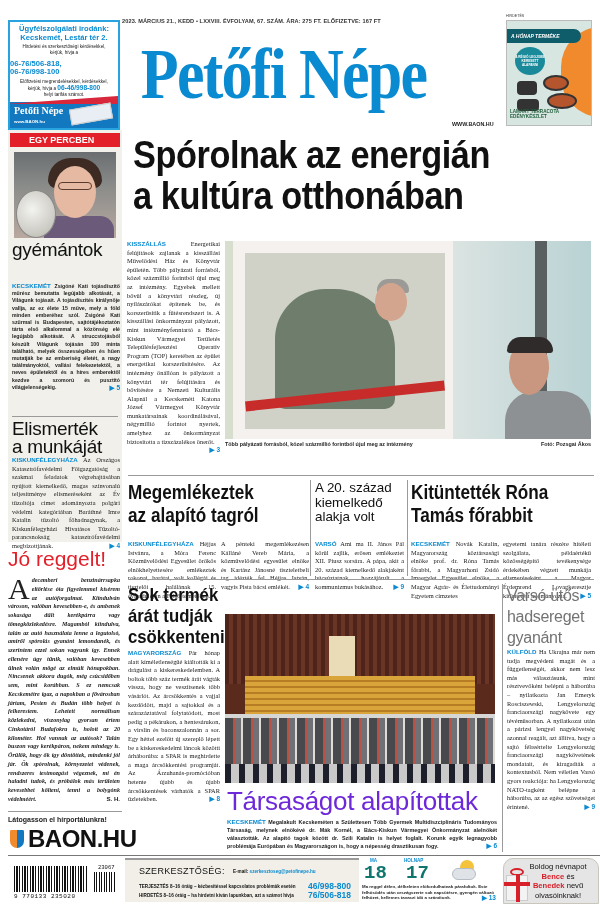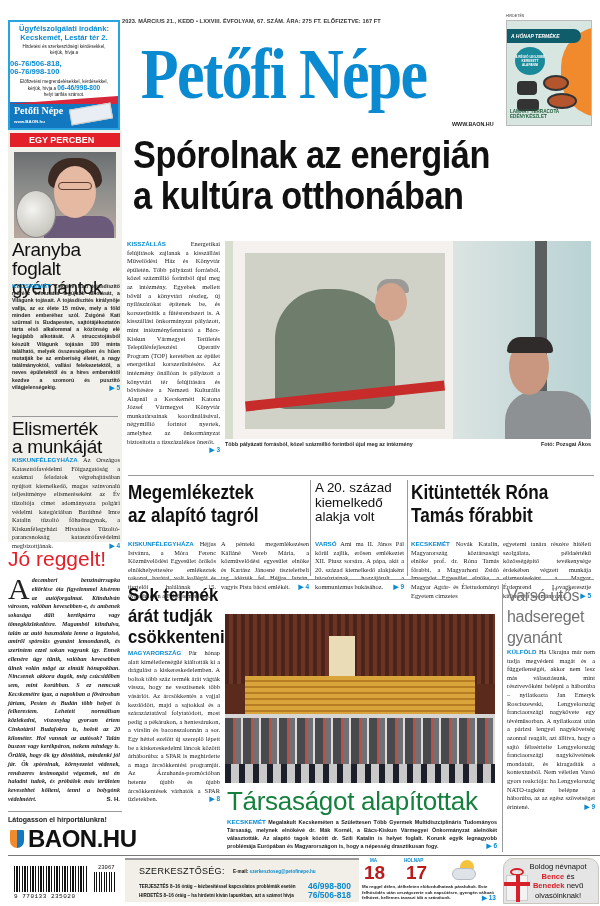--- a/index.html
+++ b/index.html
@@ -102,35 +102,35 @@
   
   #h-sok-termek { left: 128px; top: 584px; width: 94px; font-family: "Liberation Sans", sans-serif; font-weight: bold; font-size: 18.6px; line-height: 21px; color: #111; transform: scaleX(0.9); transform-origin: left top; white-space: nowrap; }
   #t-sok-termek { left: 128px; top: 649px; width: 92px; }
   #photo-hall { left: 225px; top: 614px; width: 270px; height: 169px; background: #5a2a1c; overflow: hidden; }
   #photo-hall .wall { position: absolute; left: 0; top: 0; width: 270px; height: 70px; background: repeating-linear-gradient(90deg, #4d231a 0 4px, #6b3526 4px 8px); }
   #photo-hall .door { position: absolute; left: 104px; top: 22px; width: 26px; height: 40px; background: #e9dcb6; }
   #photo-hall .stairs { position: absolute; left: 20px; top: 62px; width: 230px; height: 40px; background: repeating-linear-gradient(180deg, #d9a43a 0 4px, #b67d24 4px 6px); }
   #photo-hall .floor { position: absolute; left: 0; top: 100px; width: 270px; height: 69px; background: #d6d7d4; }
   #photo-hall .crowd { position: absolute; left: 0; top: 104px; width: 270px; height: 50px; background: repeating-linear-gradient(90deg, #2f3035 0 8px, #b13b2c 8px 10px, #5e5f66 10px 16px, #e2dcd4 16px 18px); opacity: 0.85; }
   #photo-hall .chairs { position: absolute; left: 0; top: 150px; width: 270px; height: 19px; background: repeating-linear-gradient(90deg, #1d1f2b 0 6px, #c9c9c9 6px 14px); }
-  #h-tarsasagot { left: 227px; top: 787px; width: 276px; font-family: "Liberation Sans", sans-serif; font-size: 26px; line-height: 28px; color: #15803d; letter-spacing: -0.3px; }
+  #h-tarsasagot { left: 227px; top: 787px; width: 276px; font-family: "Liberation Sans", sans-serif; font-size: 26px; line-height: 28px; color: #6d28d9; letter-spacing: -0.3px; }
   #t-tarsasagot { left: 227px; top: 818px; width: 270px; font-family: "Liberation Sans", sans-serif; font-weight: bold; font-size: 5.4px; line-height: 8px; color: #222; text-align: justify; }
   #h-varso-utos { left: 507px; top: 585px; width: 92px; font-family: "Liberation Sans", sans-serif; font-size: 16px; line-height: 21px; color: #737373; letter-spacing: -0.3px; }
   #t-varso-utos { left: 507px; top: 648px; width: 88px; }
 
   
   #footer-box { left: 125px; top: 858px; width: 234px; height: 44px; background: #f1efe7; border-top: 2px solid #9a9a9a; }
   #footer-box .title { position: absolute; left: 14px; top: 6px; font-family: "Liberation Sans", sans-serif; font-size: 9px; color: #111; letter-spacing: 0.3px; }
   #footer-box .email { position: absolute; left: 108px; top: 9px; font-family: "Liberation Sans", sans-serif; font-size: 4.6px; color: #111; font-weight: bold; }
   #footer-box .email span { color: #0a8ad0; }
   #footer-box .line { position: absolute; left: 14px; font-family: "Liberation Sans", sans-serif; font-size: 4.6px; color: #111; font-weight: bold; width: 220px; }
   #footer-box .line .num { position: absolute; right: 8px; top: -3px; color: #0a8ad0; font-size: 8.5px; }
   #weather { left: 362px; top: 858px; width: 138px; height: 44px; }
   #weather .lbl { position: absolute; top: 0; font-family: "Liberation Sans", sans-serif; font-weight: bold; font-size: 4.6px; color: #0a8ad0; }
-  #weather .temp { position: absolute; top: 4px; font-family: Liberation Sans, sans-serif; font-weight: bold; font-size: 19px; color: #b91c1c; }
+  #weather .temp { position: absolute; top: 4px; font-family: Liberation Mono, monospace; font-weight: bold; font-size: 19px; color: #0f766e; }
   #weather .cloud { position: absolute; left: 90px; top: 2px; width: 26px; height: 22px; }
   #weather .cloud .sun { position: absolute; left: 8px; top: 0; width: 14px; height: 14px; border-radius: 50%; background: #f5c33b; }
   #weather .cloud .c { position: absolute; left: 0; top: 8px; width: 24px; height: 12px; border-radius: 8px; background: #dfe3e8; border: 1px solid #b6bcc4; }
   #weather .desc { position: absolute; left: 0; top: 26px; width: 134px; font-family: "Liberation Sans", sans-serif; font-weight: bold; font-size: 4.4px; line-height: 5.6px; color: #222; }
   #nameday { left: 503px; top: 858px; width: 96px; height: 46px; background: #e5e5e5; border-radius: 10px 10px 0 0; border: 1px solid #c9c6bc; }
   #nameday .gift { position: absolute; left: 2px; top: 16px; width: 22px; height: 26px; background: #f3f3f3; border: 1px solid #ccc; }
   #nameday .gift:before { content: ""; position: absolute; left: 9px; top: -2px; width: 4px; height: 28px; background: #d8202a; }
   #nameday .gift:after { content: ""; position: absolute; left: -3px; top: 6px; width: 26px; height: 4px; background: #d8202a; }
   #nameday .bow { position: absolute; left: 6px; top: 9px; width: 14px; height: 8px; border: 2px solid #d8202a; border-radius: 50%; }
   #nameday .txt { position: absolute; left: 14px; top: 3px; width: 80px; text-align: center; font-family: "Liberation Sans", sans-serif; font-size: 7.6px; line-height: 9.6px; color: #111; }
@@ -185,21 +185,20 @@
 <div id="left-col" class="abs"></div>
 <div id="egy-percben" class="abs">EGY PERCBEN</div>
 <div id="portrait" class="abs">
   <div class="shirt"></div>
   <div class="hair"></div>
   <div class="face"></div>
   <div class="glasses"></div>
   <div class="ball"></div>
 </div>
 <div id="h-aranyba" class="abs">
-  <div>Aranyba foglalt</div>
   <div>gyémántok</div>
 </div>
 <div id="t-aranyba" class="abs">
   <span class="kicker">KECSKEMÉT</span>
   <span>Zsigóné Kati tojásdíszítő műrész bemutatta legújabb alkotását, a Világunk tojásait. A tojásdíszítés királynője vallja, az ez élete 15 műve, mely a föld minden emberéhez szól. Zsigóné Kati szűrmal is Budapesten, sajtótájékoztatón tárta első alkalommal a közönség elé legújabb alkotását. A struccstojásból készült Világunk tojásán 100 minta található, melyek összességében és hűen mutatják be az emberiség életét, a nagy találmányoktól, vallási felekezetektől, a neves épületektől és a híres emberektől kezdve a szomorú és pusztító világjelenségekig.</span>
   <span class="ref">▶ 5</span>
 </div>
 <div class="rule-h" style="left:12px;top:416px;width:106px;"></div>
 <div id="h-elismertek" class="abs">
   <div>Elismerték</div>

